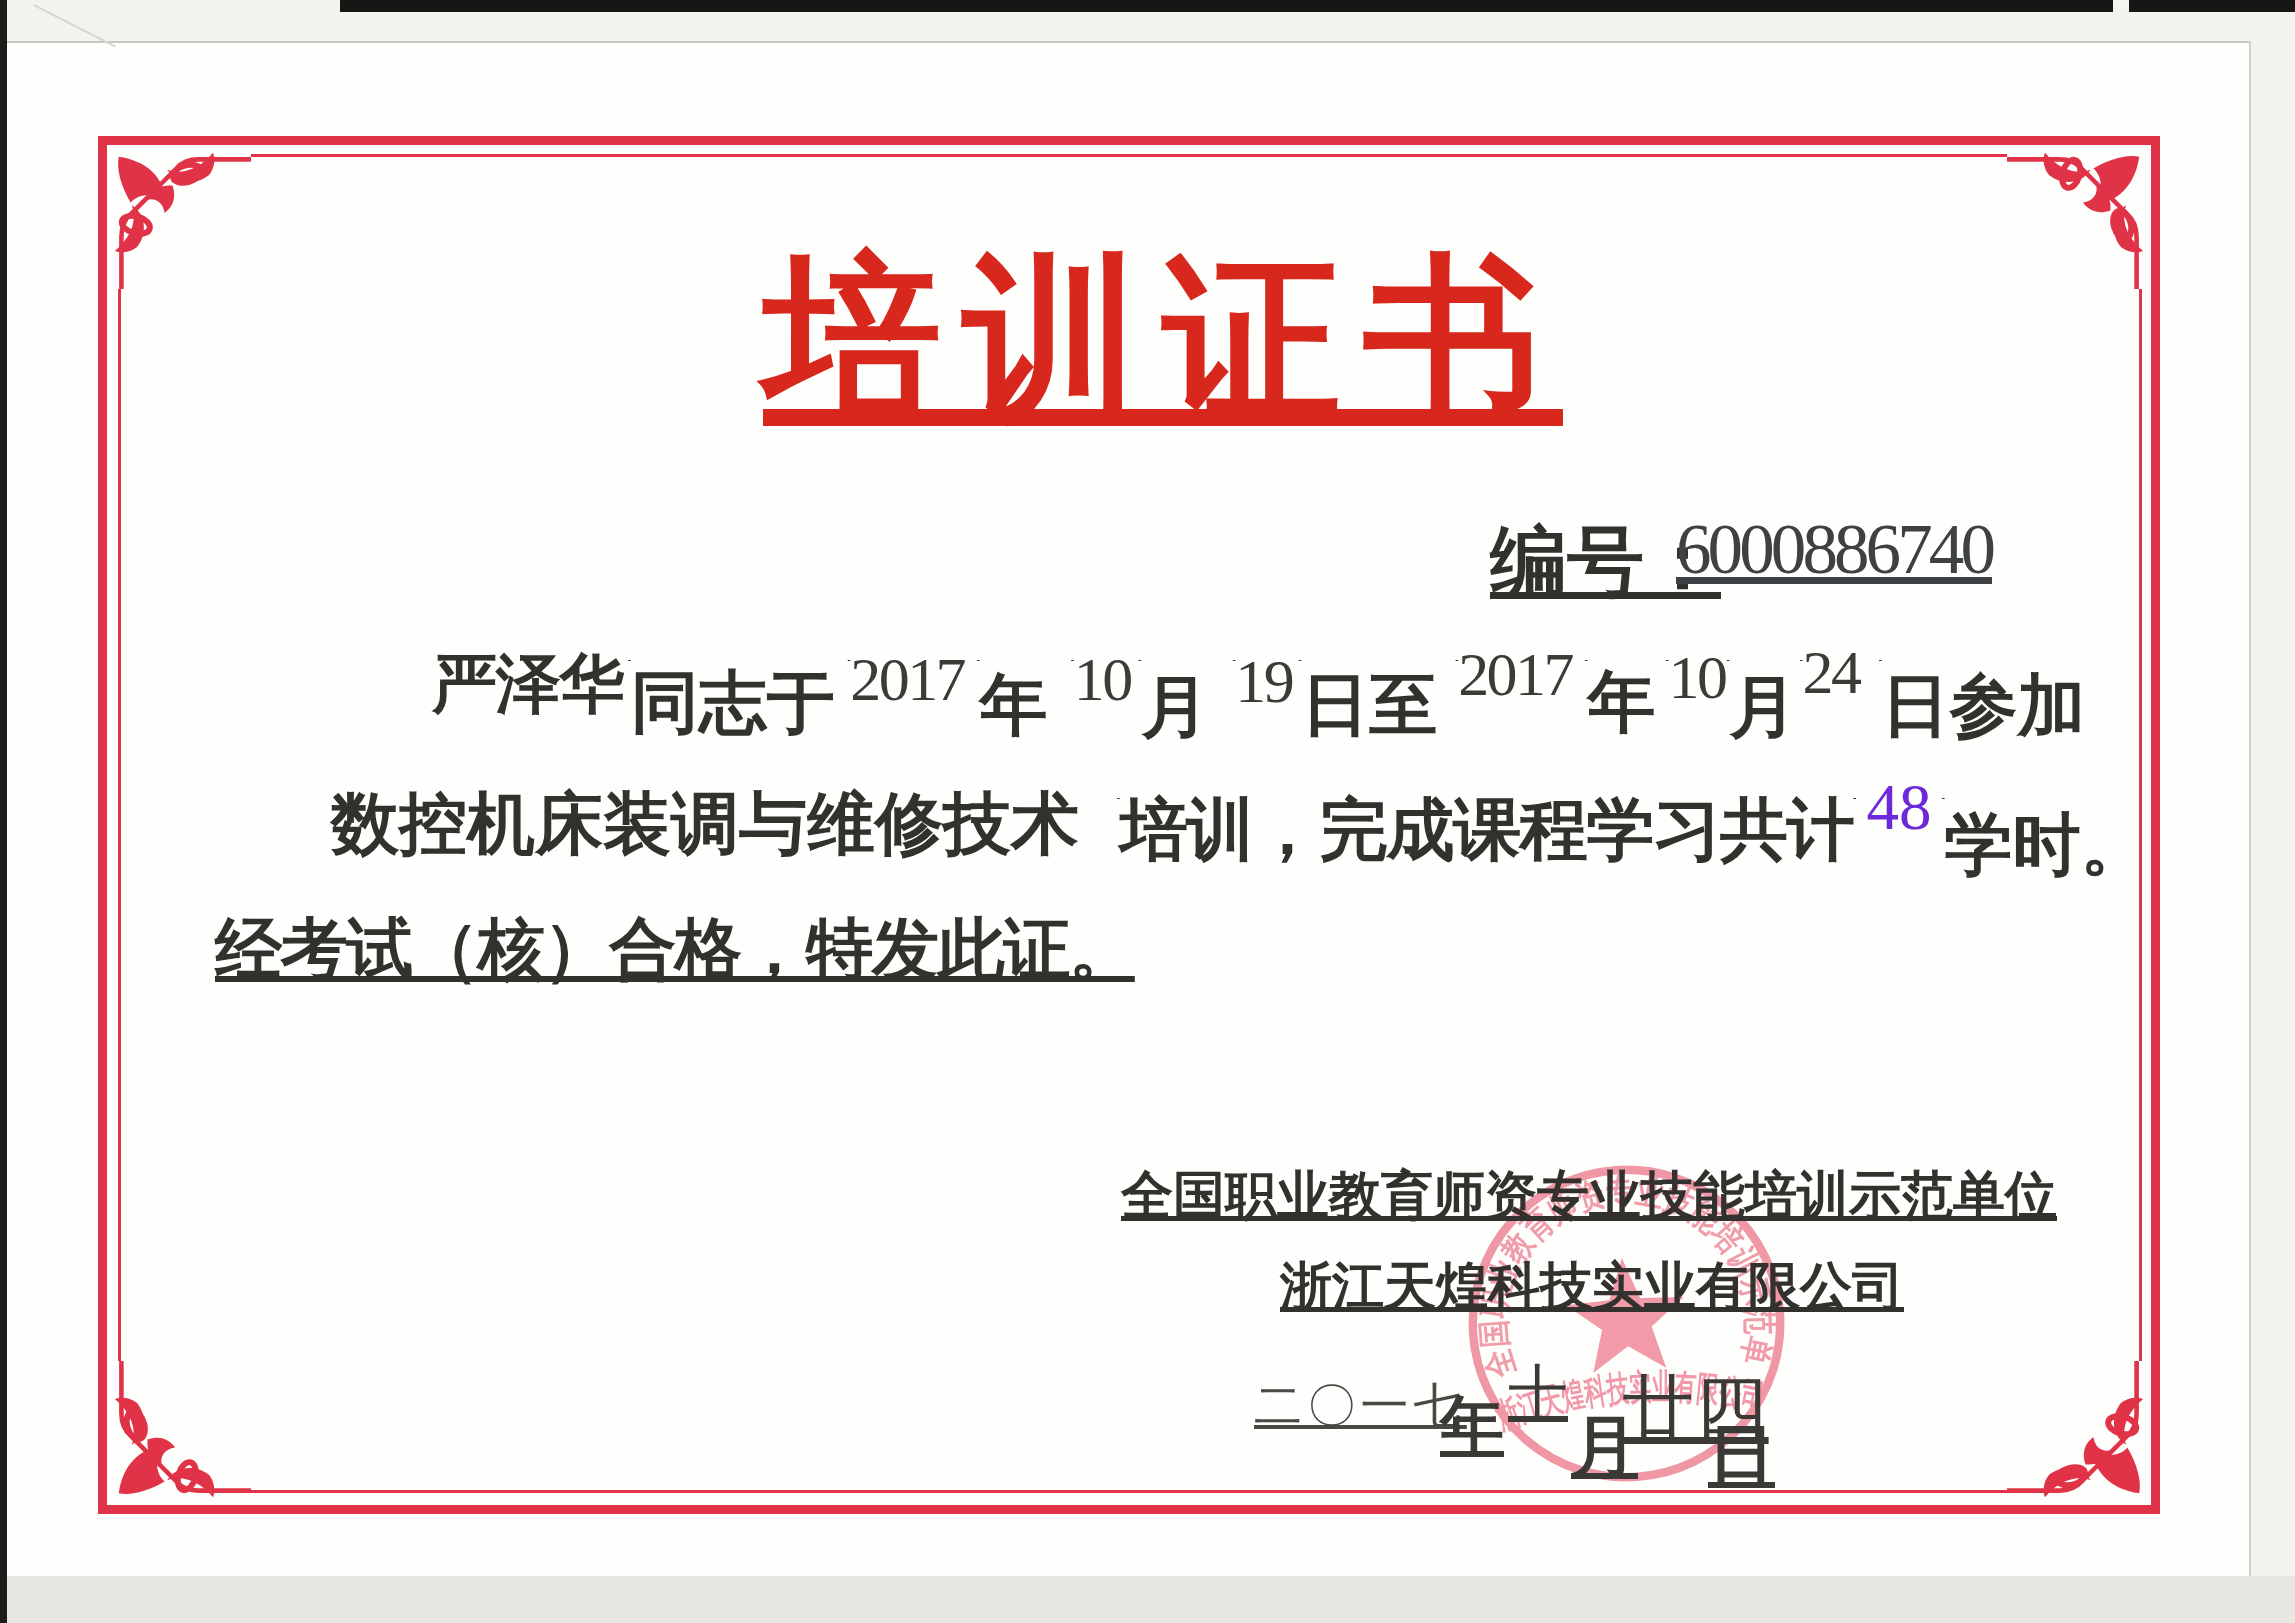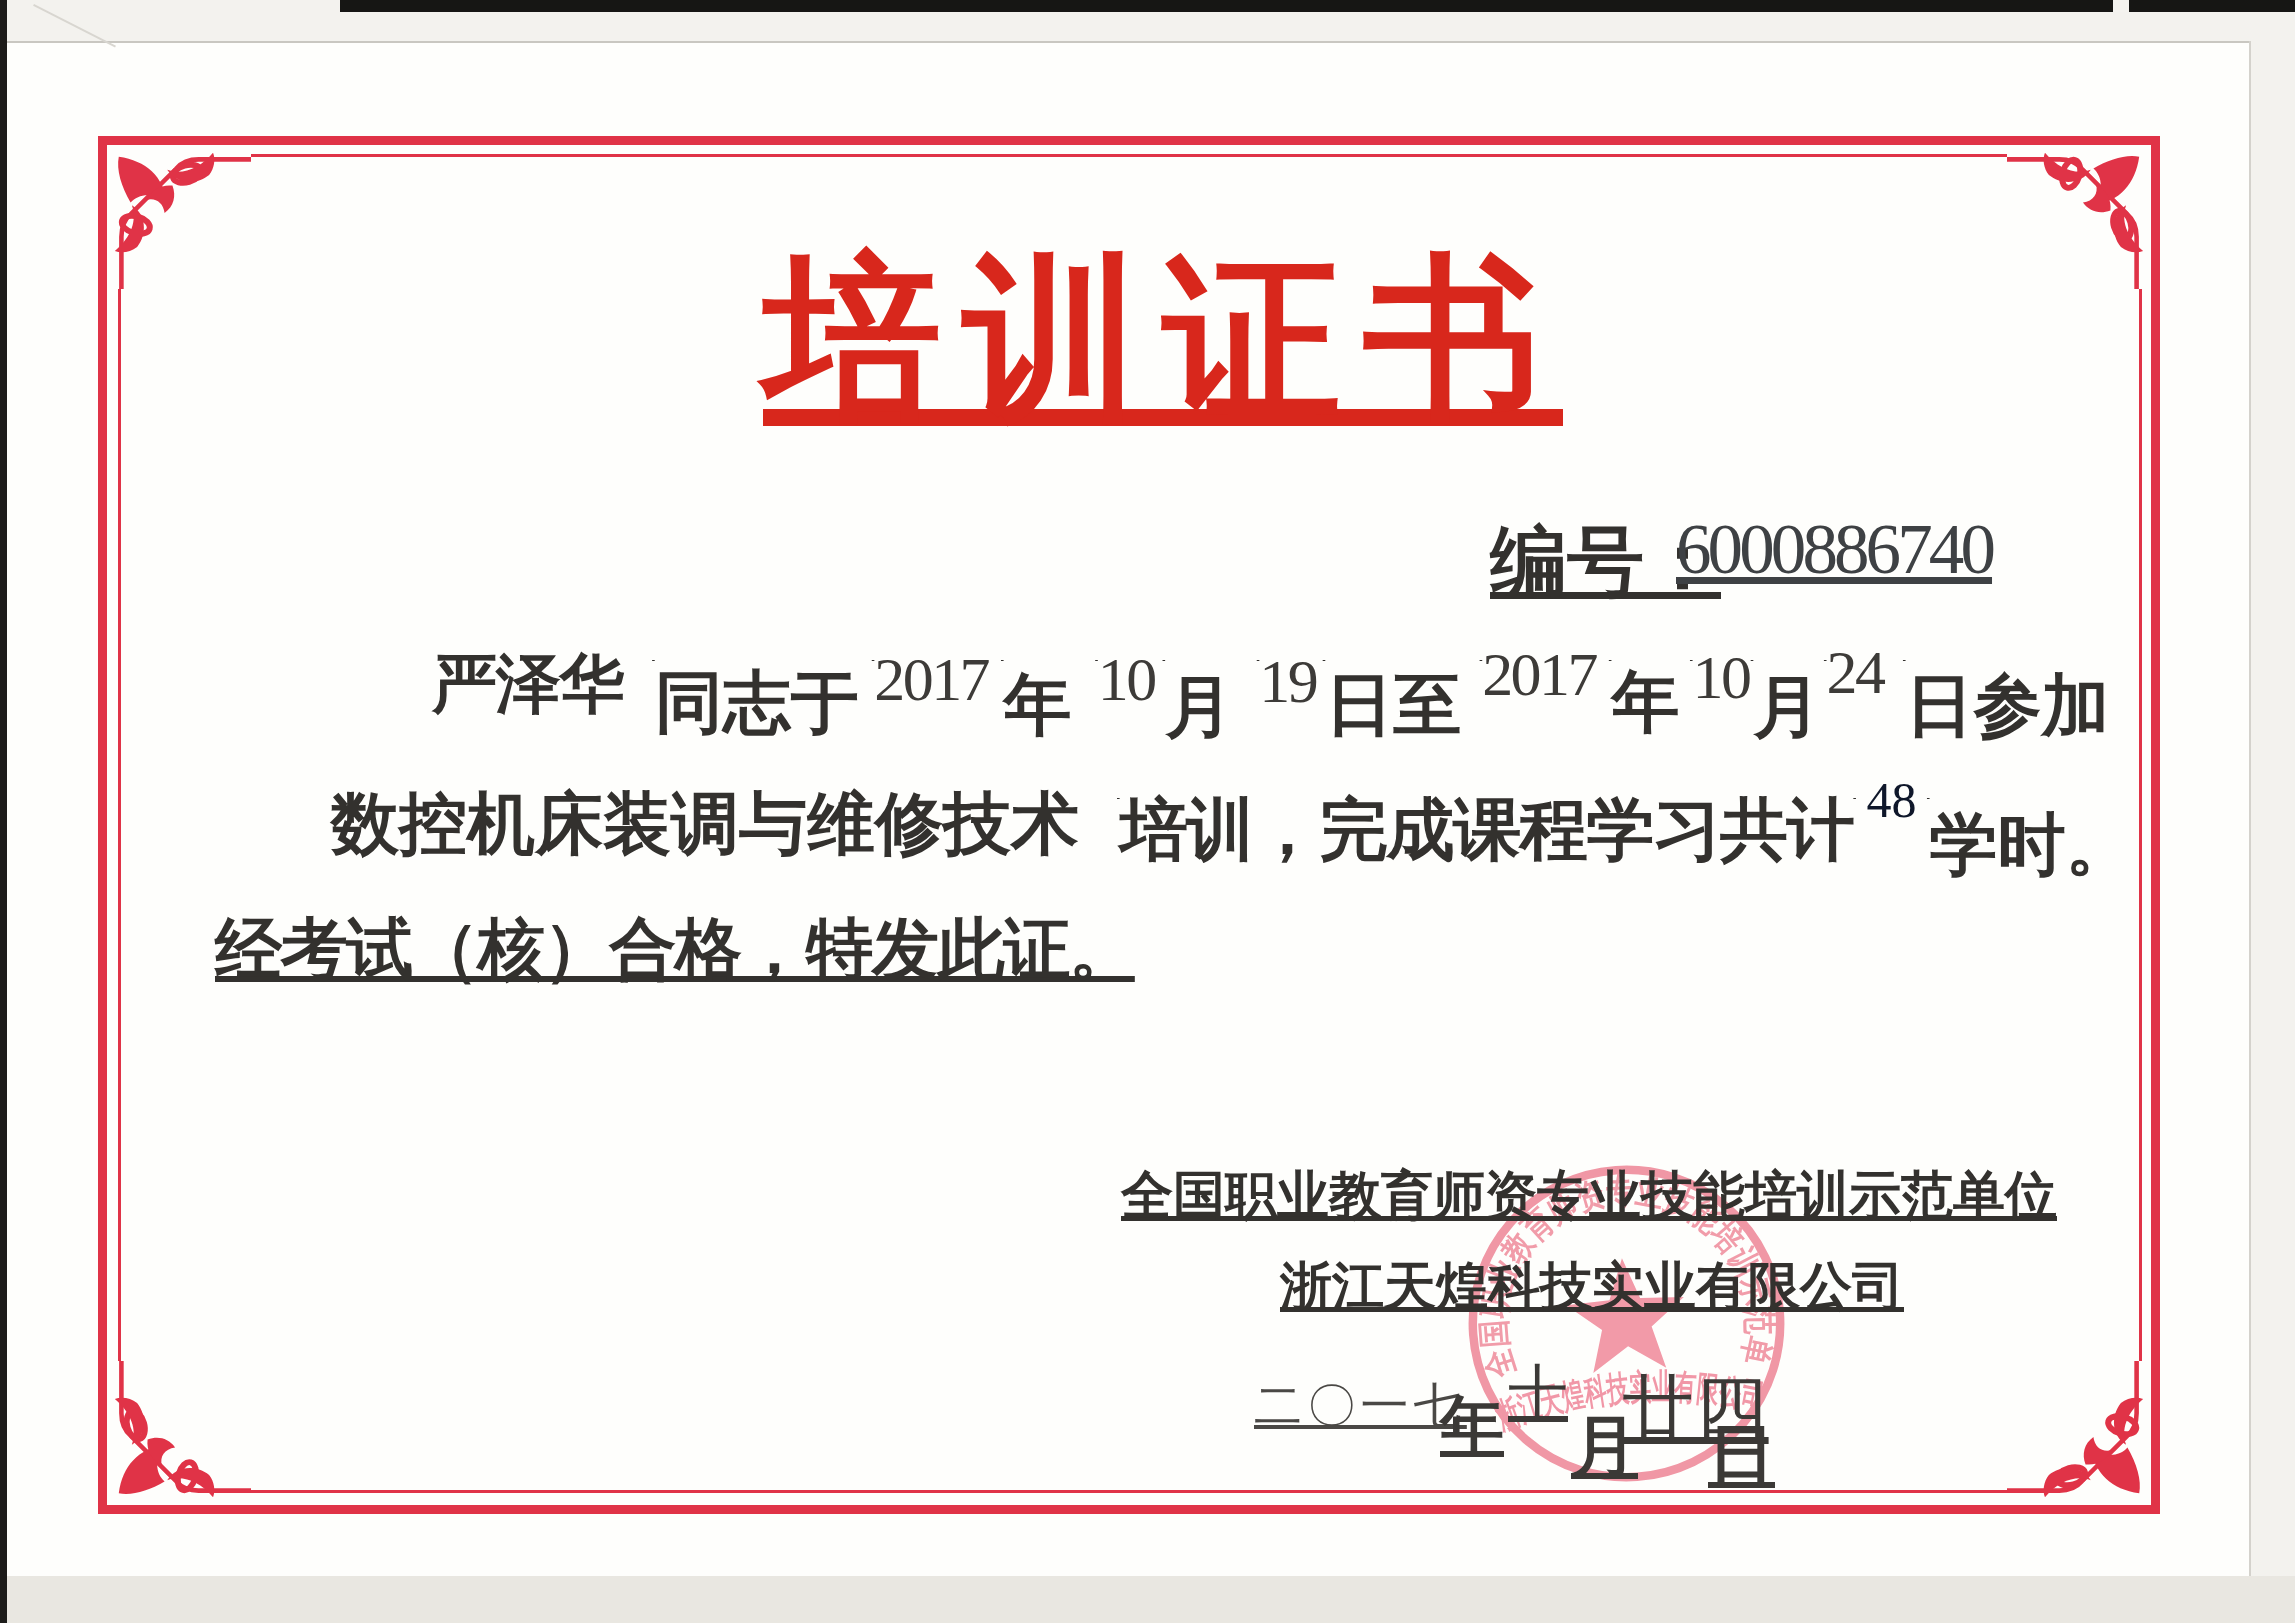--- a/index.html
+++ b/index.html
@@ -98,40 +98,40 @@
     <textPath href="#sealBanner" startOffset="0" textLength="404" lengthAdjust="spacingAndGlyphs">浙江天煌科技实业有限公司</textPath>
   </text>
 </svg>
 
 <div class="txt title hei">培训证书</div>
 
 <div class="txt serial song">编号：</div>
 <div class="txt serial-number num">6000886740</div>
 
 <div class="txt line line1">
-  <span class="seg hei" style="font-size:65px;letter-spacing:-1.3px;margin-right:29px;">严泽华</span>
+  <span class="seg hei" style="font-size:65px;letter-spacing:-1.3px;margin-right:5px;">严泽华</span>
   <span class="seg song" style="font-size:68px;top:18.3px;margin-right:13px;">同志于</span>
   <span class="seg num" style="font-size:62px;letter-spacing:-2.6px;top:-2.6px;margin-right:13px;color:#3d3b38;">2017</span>
   <span class="seg song" style="font-size:68px;top:19.6px;margin-right:23.6px;">年</span>
   <span class="seg num" style="font-size:62px;letter-spacing:-2.6px;top:-2.6px;margin-right:7.9px;color:#3d3b38;">10</span>
   <span class="seg song" style="font-size:68px;top:22px;margin-right:23.6px;">月</span>
   <span class="seg num" style="font-size:62px;letter-spacing:-2.6px;top:-1.3px;margin-right:6.5px;color:#3d3b38;">19</span>
   <span class="seg song" style="font-size:68px;top:19.6px;margin-right:18.3px;">日至</span>
   <span class="seg num" style="font-size:62px;letter-spacing:-2.6px;top:-7.9px;margin-right:13px;color:#3d3b38;">2017</span>
   <span class="seg song" style="font-size:68px;top:17px;margin-right:10.5px;">年</span>
   <span class="seg num" style="font-size:62px;letter-spacing:-2.6px;top:-5.2px;margin-right:1.3px;color:#3d3b38;">10</span>
   <span class="seg song" style="font-size:68px;top:22px;margin-right:2.6px;">月</span>
   <span class="seg num" style="font-size:62px;letter-spacing:-2.6px;top:-10.5px;margin-right:19.6px;color:#3d3b38;">24</span>
   <span class="seg song" style="font-size:68px;top:21px;">日参加</span>
 </div>
 
 <div class="txt line line2">
   <span class="seg hei" style="font-size:68px;margin-right:38px;">数控机床装调与维修技术</span>
   <span class="seg song" style="font-size:68px;letter-spacing:-1.3px;top:6.5px;">培训，完成课程学习共计</span>
-  <span class="seg num" style="font-size:50px;top:-14.4px;margin-left:10.5px;margin-right:10.5px;color:#0f172a;text-align:right;">48</span>
+  <span class="seg num" style="font-size:65px;top:-14.4px;margin-left:10.5px;margin-right:10.5px;color:#6d28d9;text-align:right;">48</span>
   <span class="seg song" style="font-size:68px;top:22px;">学时。</span>
 </div>
 
 <div class="txt line line3 song">经考试（核）合格，特发此证。</div>
 
 <div class="txt issuer1 song">全国职业教育师资专业技能培训示范单位</div>
 <div class="txt issuer2 song">浙江天煌科技实业有限公司</div>
 
 <div class="txt dt num" style="left:1254px;top:1382px;font-size:48px;letter-spacing:5.2px;color:#4a4845;">二〇一七</div>
 <div class="txt dt song" style="left:1440px;top:1394px;font-size:64px;">年</div>

